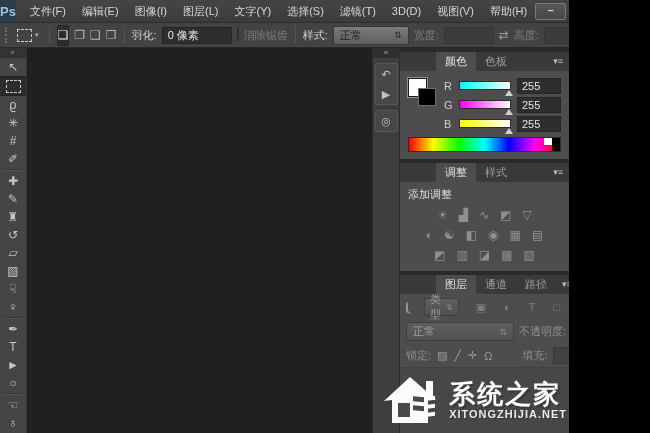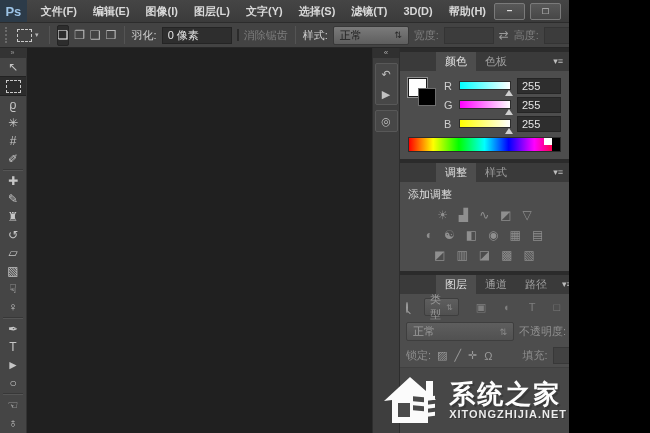--- a/index.html
+++ b/index.html
@@ -5,21 +5,21 @@
   html,body{margin:0;padding:0;background:#000;}
   .app{position:relative;width:569px;height:433px;background:#282828;overflow:hidden;
        font-family:"Liberation Sans","DejaVu Sans",sans-serif;font-size:11px;color:#cccccc;
        -webkit-font-smoothing:antialiased;}
   
   .titlebar{height:22px;background:linear-gradient(#454545,#3b3b3b);display:flex;align-items:center;
             border-bottom:1px solid #2c2c2c;}
   .ps-logo{width:27px;height:22px;background:#2c3b49;color:#9cc3e6;font-weight:bold;font-size:13px;
            display:flex;align-items:center;justify-content:center;}
   .menu-items{display:flex;align-items:center;margin-left:6px;}
-  .menu-item{padding:0 8px;color:#d8d8d8;line-height:22px;cursor:default;white-space:nowrap;font-weight:bold;}
+  .menu-item{padding:0 8px;color:#d8d8d8;line-height:22px;cursor:default;white-space:nowrap;}
   .win-controls{margin-left:auto;display:flex;gap:5px;padding-right:8px;}
   .win-btn{width:29px;height:15px;background:linear-gradient(#585858,#474747);border:1px solid #7a7a7a;
            border-radius:2px;color:#e2e2e2;font-size:10px;line-height:13px;text-align:center;font-weight:bold;}
   
   .optionsbar{height:24px;background:#434343;border-bottom:1px solid #272727;display:flex;
               align-items:center;gap:5px;padding:0 5px;}
   .grip{width:4px;height:16px;border-left:2px dotted #6a6a6a;margin-right:2px;}
   .tool-preset{display:flex;align-items:center;gap:3px;padding:2px 3px;}
   .marquee-mini{width:13px;height:11px;border:1px dashed #c9c9c9;}
   .dd-caret{font-size:7px;color:#b5b5b5;}
@@ -135,20 +135,21 @@
     <div class="ps-logo">Ps</div>
     <div class="menu-items">
       <span class="menu-item">文件(F)</span>
       <span class="menu-item">编辑(E)</span>
       <span class="menu-item">图像(I)</span>
       <span class="menu-item">图层(L)</span>
       <span class="menu-item">文字(Y)</span>
       <span class="menu-item">选择(S)</span>
       <span class="menu-item">滤镜(T)</span>
       <span class="menu-item">3D(D)</span>
+      <span class="menu-item">视图(V)</span>
       <span class="menu-item">帮助(H)</span>
     </div>
     <div class="win-controls">
       <div class="win-btn">–</div>
       <div class="win-btn">□</div>
 
     </div>
   </div>
 
   <div class="optionsbar">

